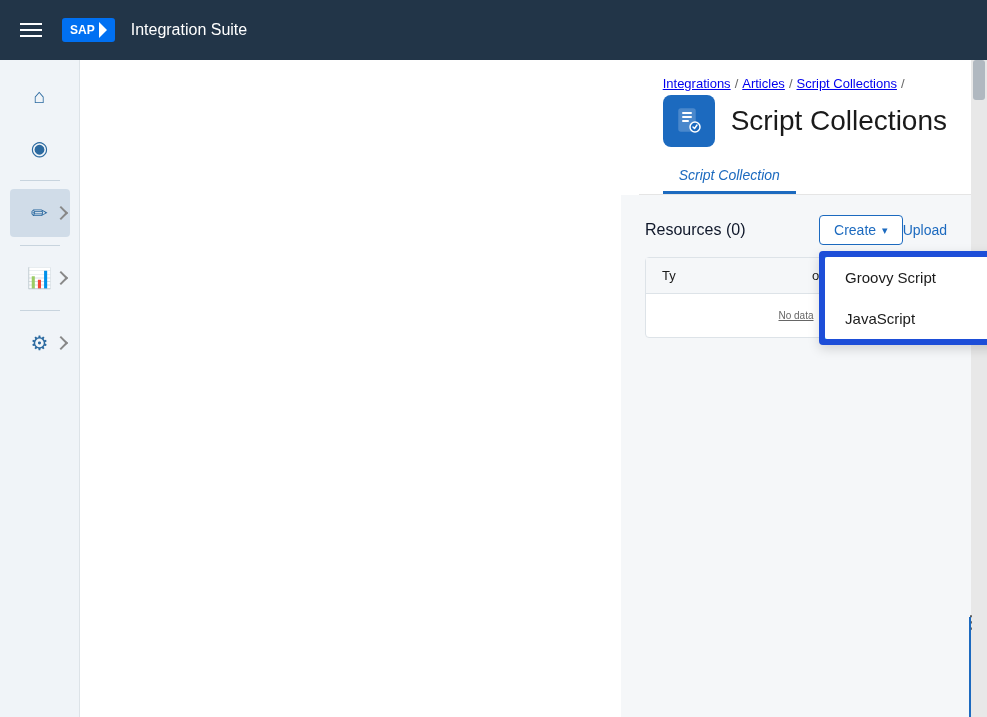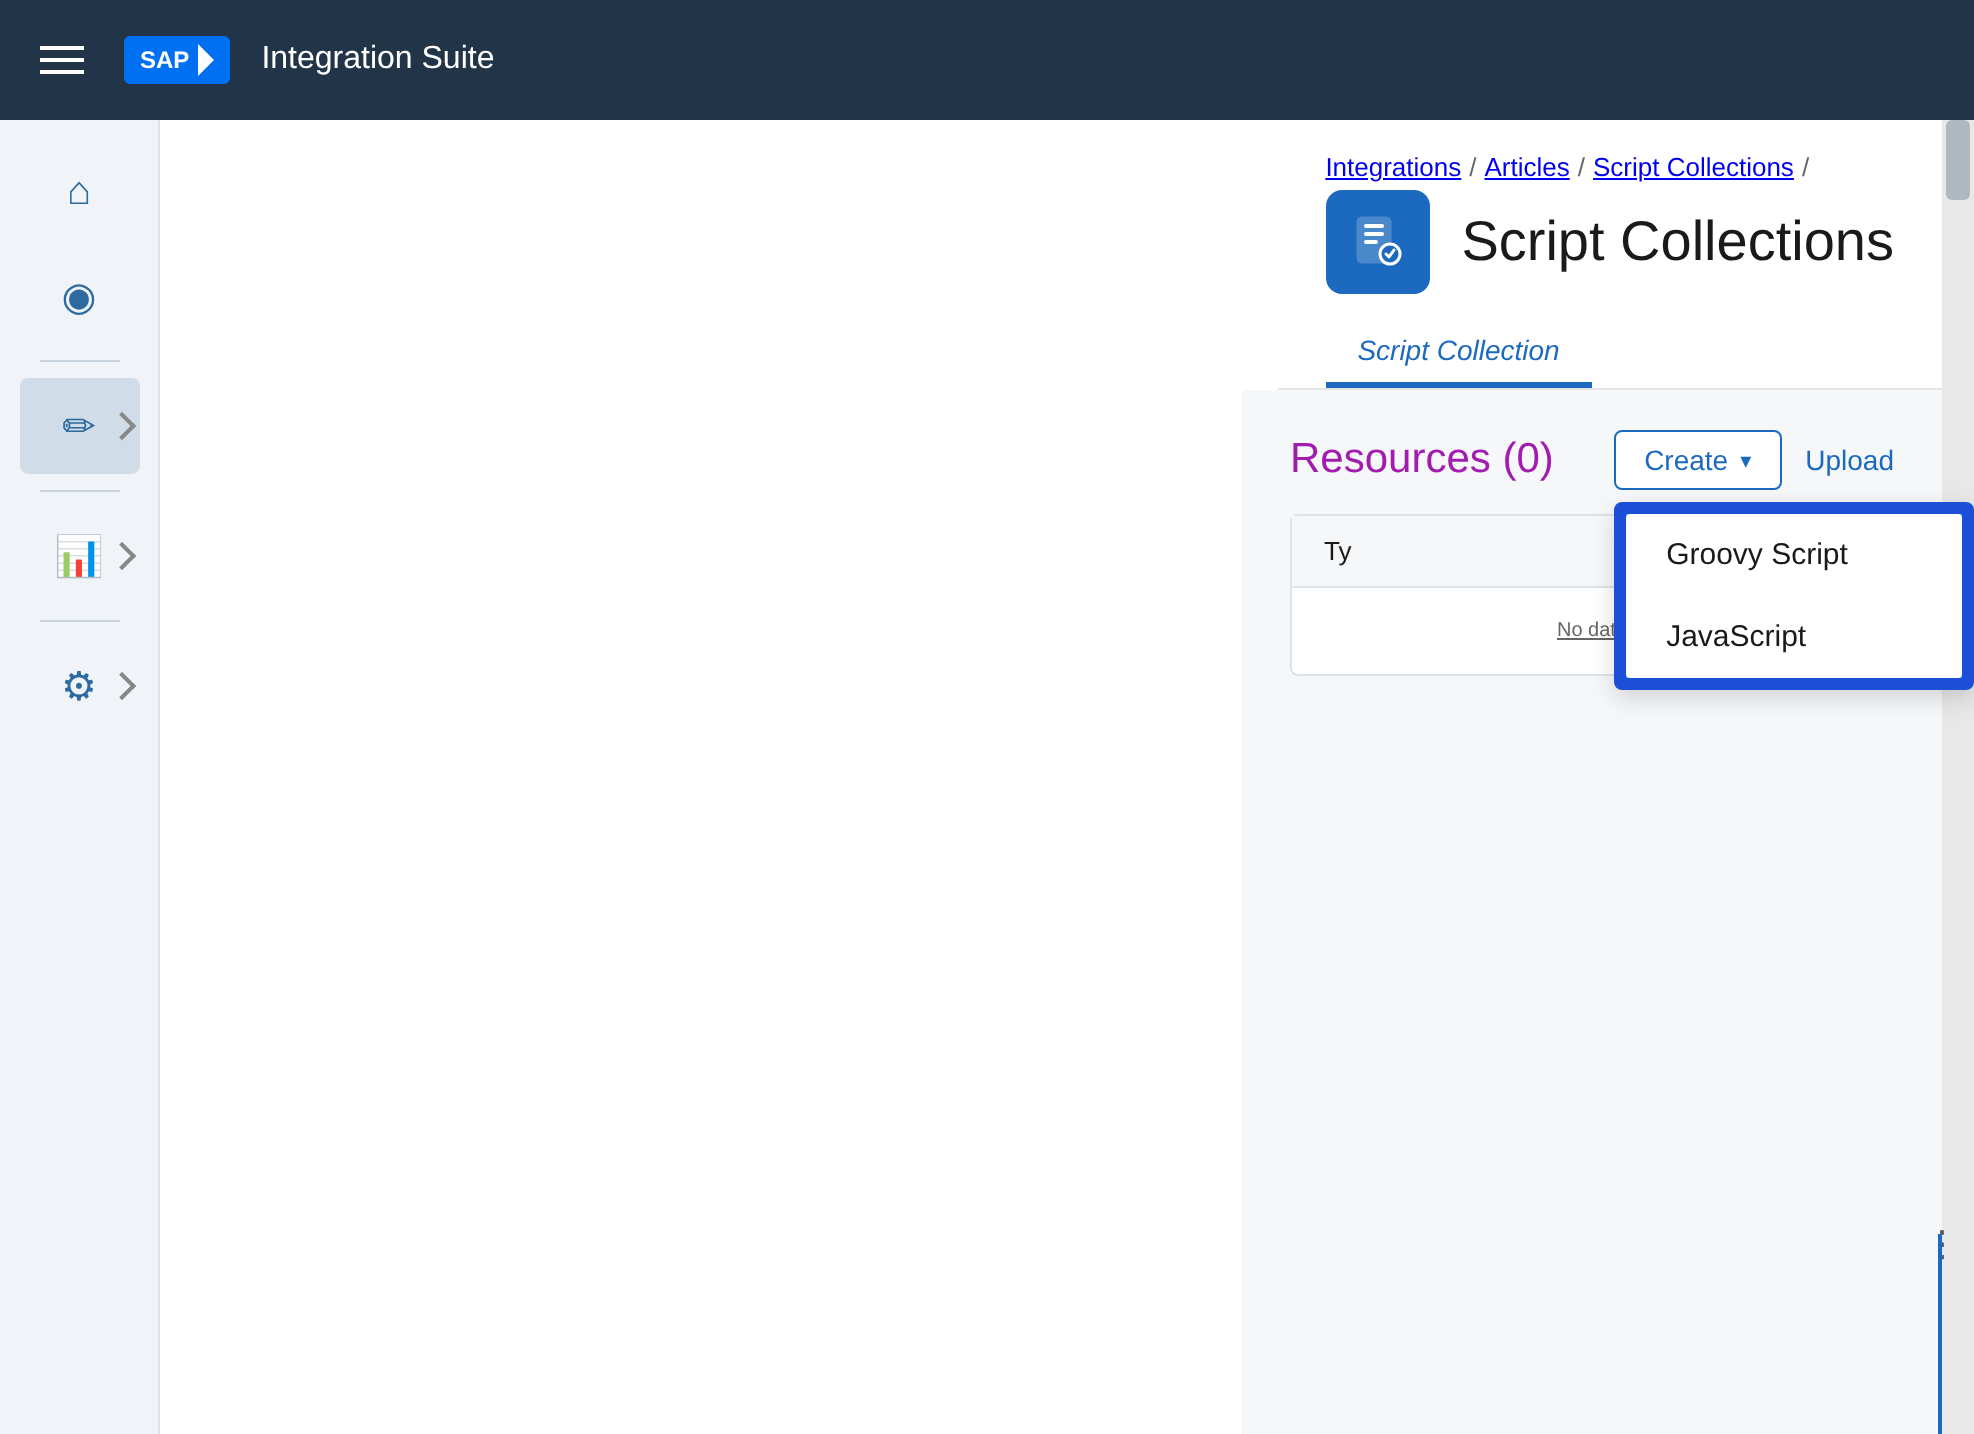--- a/index.html
+++ b/index.html
@@ -183,28 +183,28 @@
     }
 
     
     .resources-header {
       display: flex;
       align-items: center;
       justify-content: space-between;
       margin-bottom: 12px;
     }
     .resources-title {
-      font-size: 21px;
+      font-size: 16px;
       font-weight: 500;
-      color: #a21caf;
+      color: #0f172a;
     }
     .resources-actions {
       display: flex;
       align-items: center;
-      gap: 12px;
+      gap: 0;
       position: relative;
     }
     .create-btn {
       display: flex;
       align-items: center;
       gap: 6px;
       padding: 6px 14px;
       background: white;
       border: 1px solid #1c6abf;
       color: #1c6abf;

